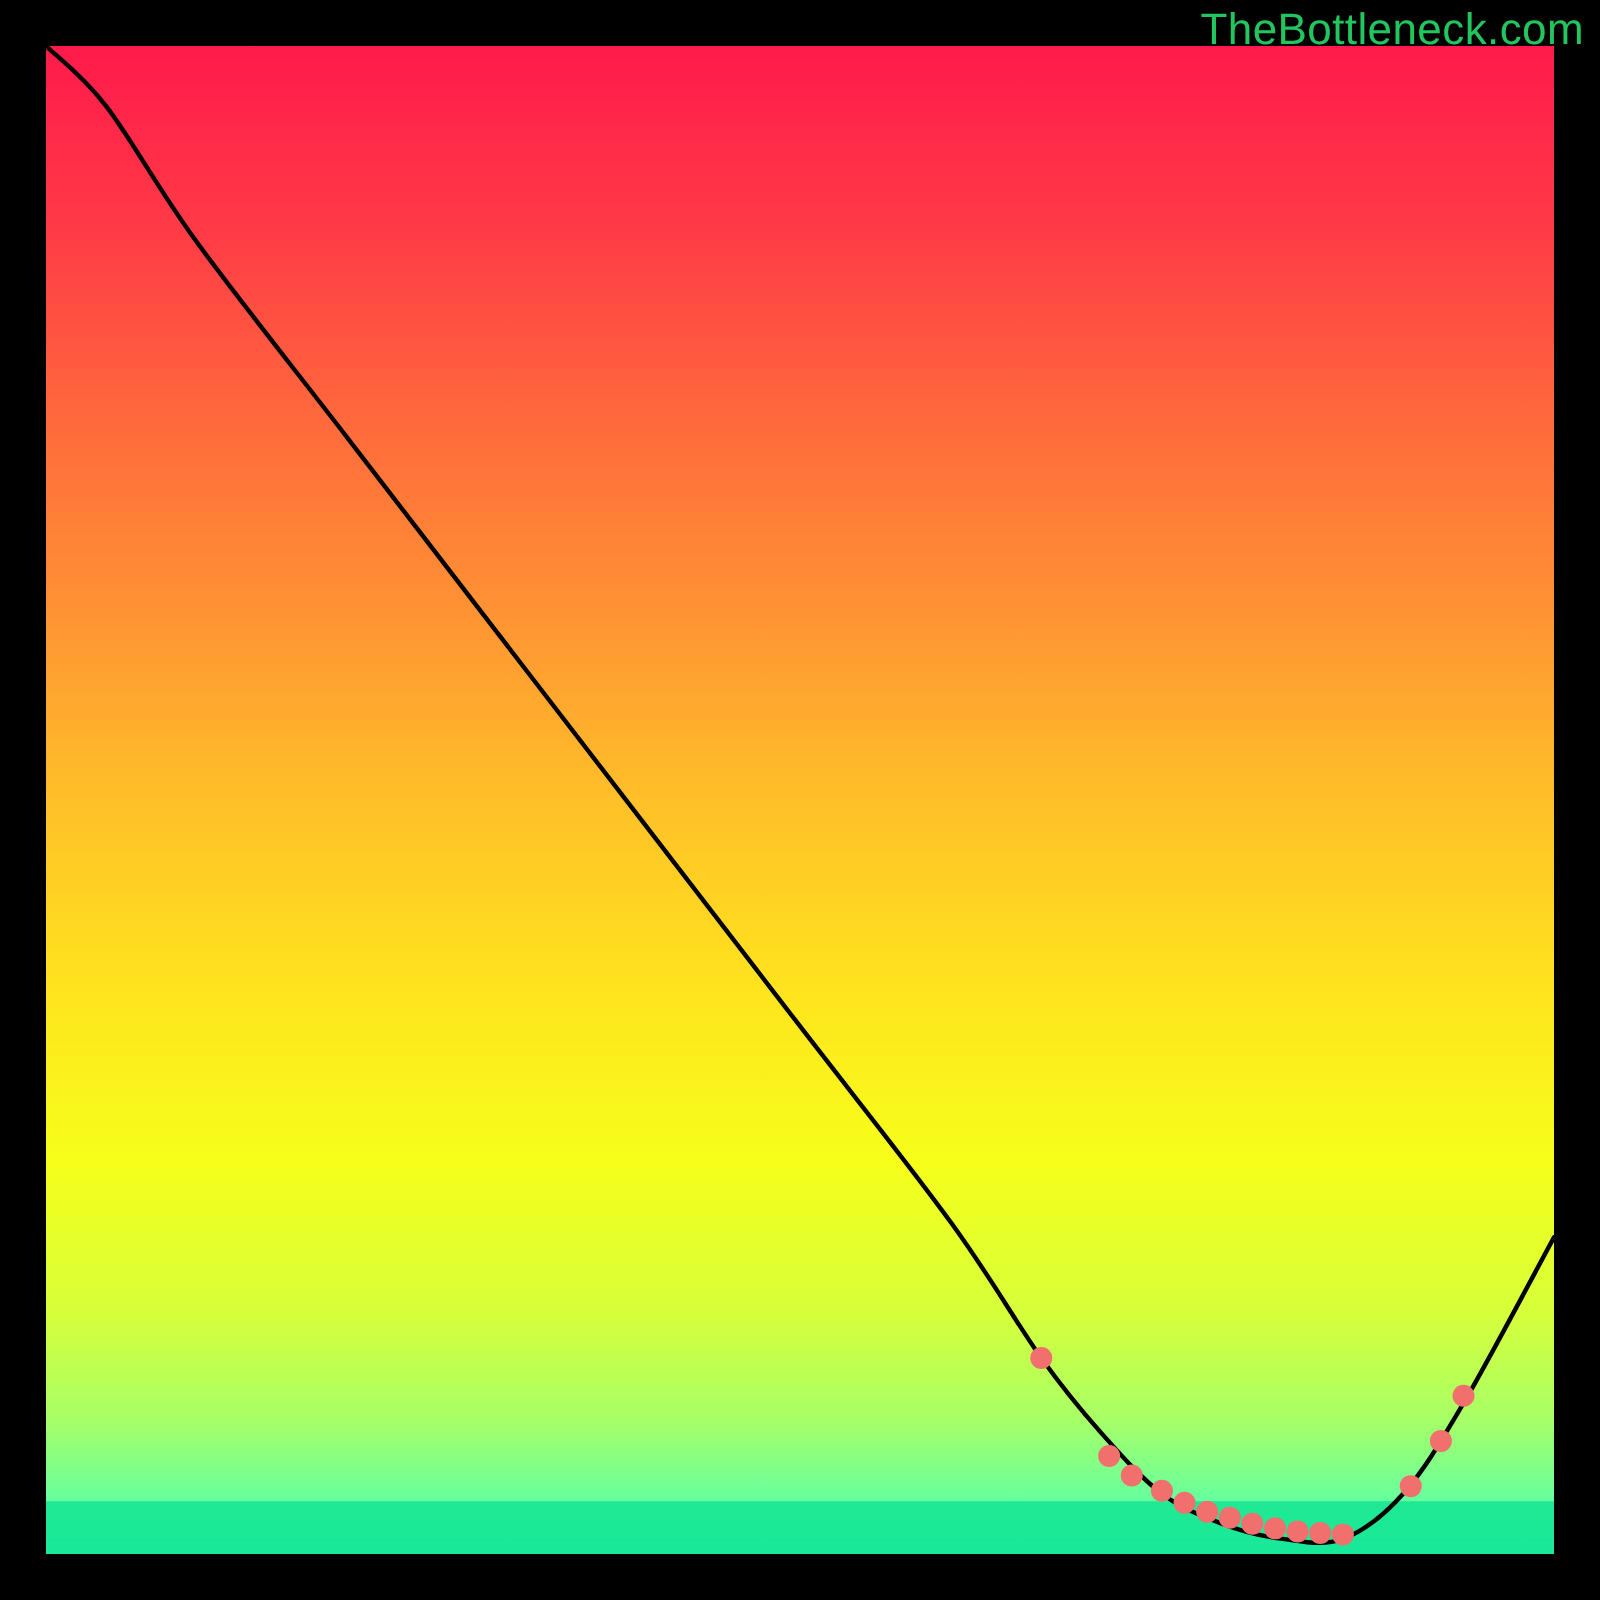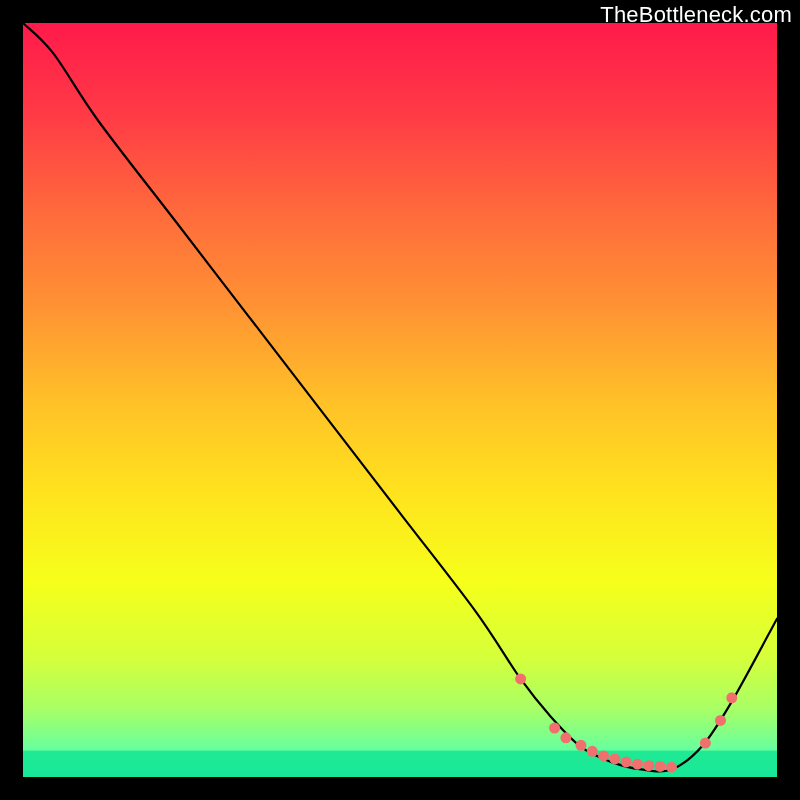--- a/index.html
+++ b/index.html
@@ -22,21 +22,21 @@
     left: 23px;
     top: 23px;
     width: 754px;
     height: 754px;
     
   }
   .watermark {
     position: absolute;
     top: 2px;
     right: 8px;
-    color: #ffffff;
+    color: #22c55e;
     font-size: 22px;
     font-weight: 500;
     letter-spacing: 0.2px;
     user-select: none;
   }
 </style>
 </head>
 <body>
 
 <div class="frame">

